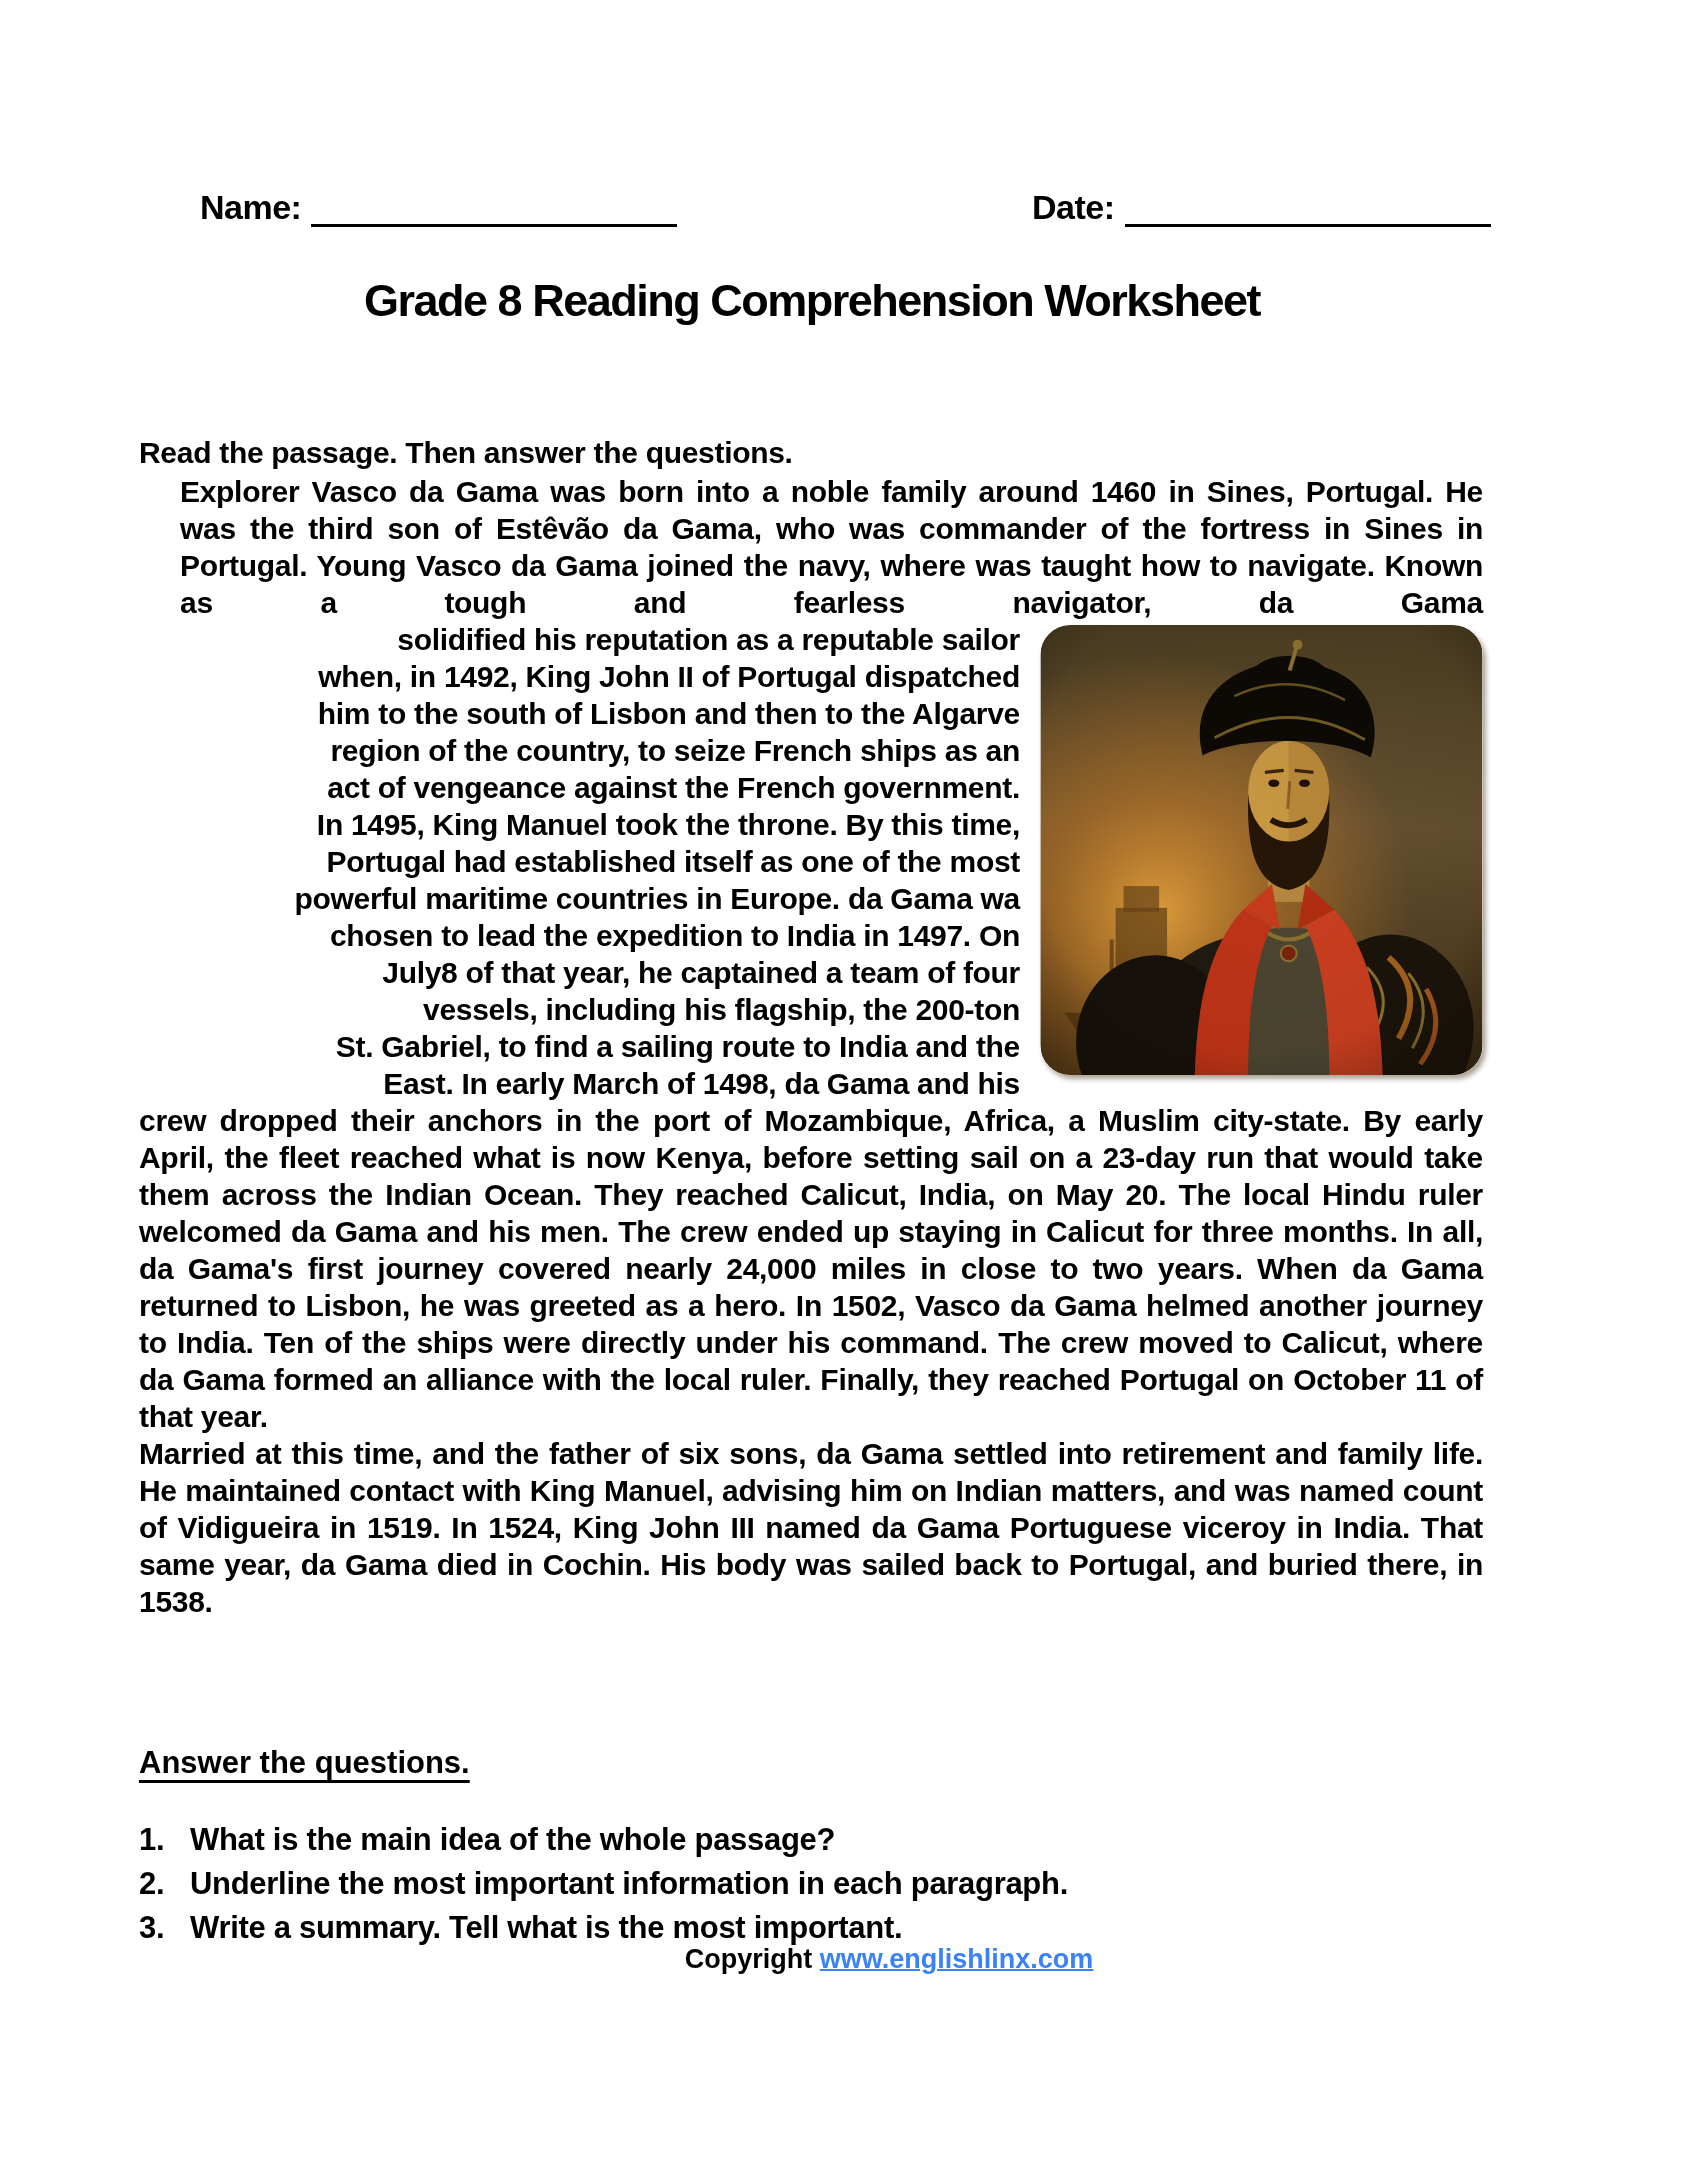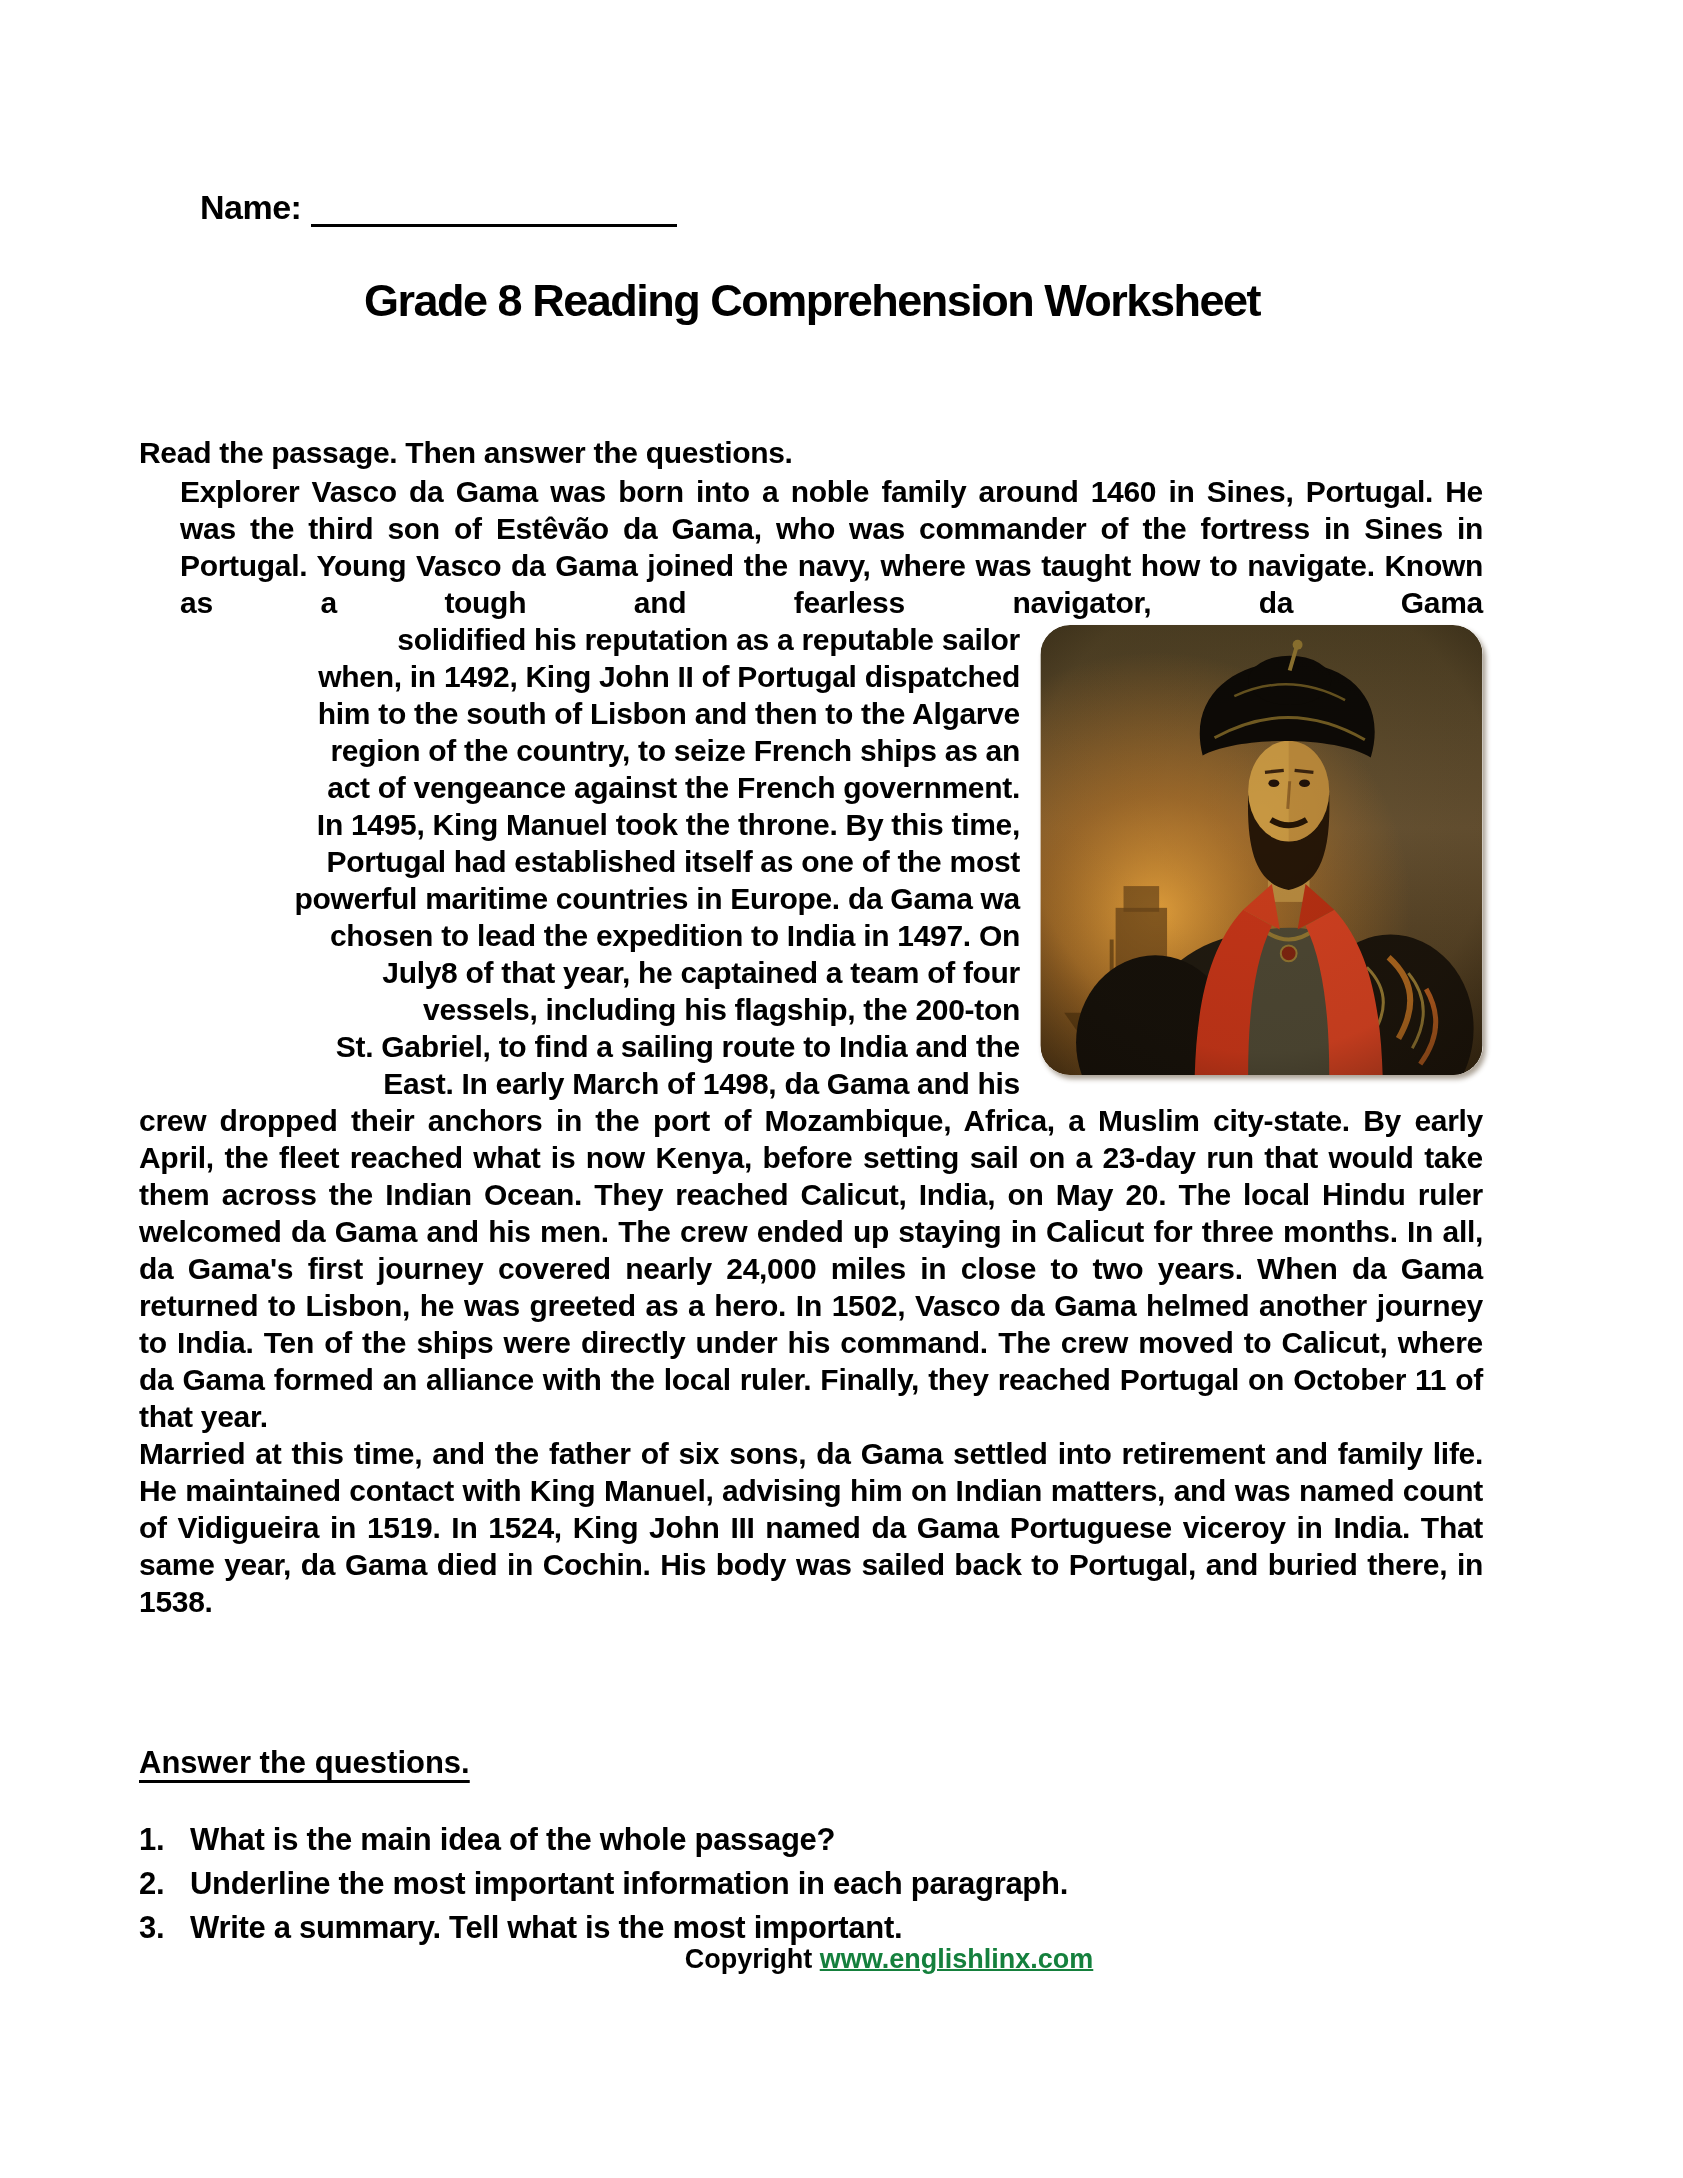--- a/index.html
+++ b/index.html
@@ -78,34 +78,37 @@
   .q-num { width: 51px; flex: 0 0 51px; }
   .q-text { flex: 1; }
 
   
   .footer {
     position: absolute; top: 1944px; left: 0; width: 1683px;
     text-align: center; padding-left: 95px;
     font-size: 27px; font-weight: bold;
   }
   .copyright-link {
-    color: #15803d;
+    color: #3b82f6;
     text-decoration: underline;
     text-decoration-thickness: 2px;
     cursor: pointer;
   }
 </style>
 </head>
 <body>
 
 <div class="page">
 
   <div class="header-row">
     <span class="name-group">
       <span class="field-label">Name:</span><span class="blank-line"></span>
+    </span>
+    <span class="date-group">
+      <span class="field-label">Date:</span><span class="blank-line"></span>
     </span>
   </div>
 
   <div class="title-block main-title" style="position:absolute;">Grade 8 Reading Comprehension Worksheet</div>
 
   <div class="instruction">Read the passage. Then answer the questions.</div>
 
   <div class="passage">
     <span class="intro">Explorer Vasco da Gama was born into a noble family around 1460 in Sines, Portugal. He was the third son of Estêvão da Gama, who was commander of the fortress in Sines in Portugal. Young Vasco da Gama joined the navy, where was taught how to navigate. Known as a tough and fearless navigator, da Gama</span>
 

